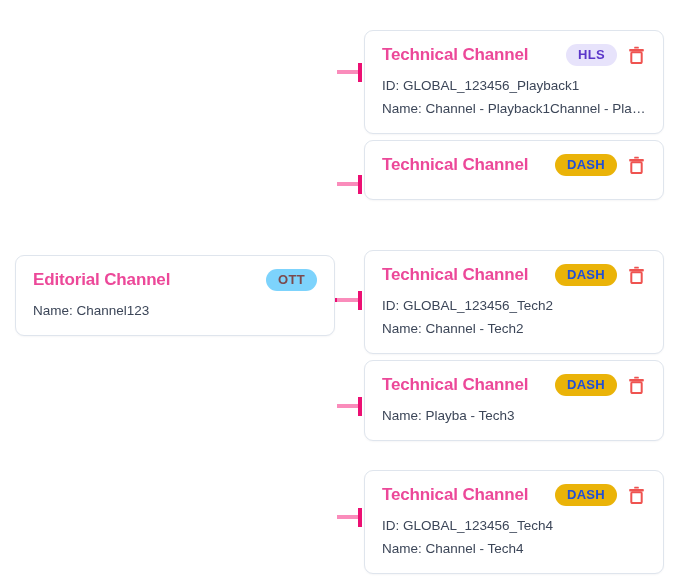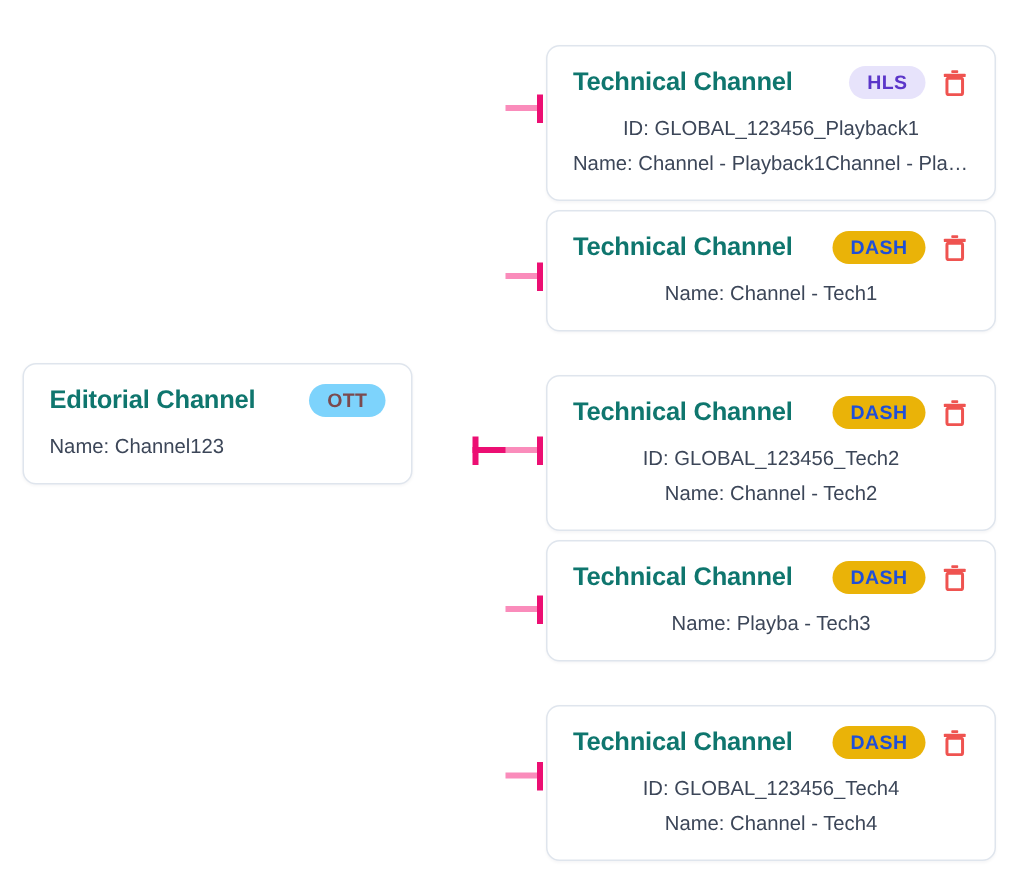--- a/index.html
+++ b/index.html
@@ -47,21 +47,21 @@
   .card-head {
     display: flex;
     align-items: center;
     gap: 10px;
     margin-bottom: 9px;
   }
 
   .card-title {
     font-size: 17px;
     font-weight: 700;
-    color: #0f766e;
+    color: #ec4899;
     letter-spacing: -0.15px;
     white-space: nowrap;
     flex: 1 1 auto;
     line-height: 22px;
   }
 
   .badge {
     flex: 0 0 auto;
     font-size: 13px;
     font-weight: 700;
@@ -94,28 +94,28 @@
     color: #3c4658;
     line-height: 21px;
     white-space: nowrap;
     overflow: hidden;
     text-overflow: ellipsis;
     margin-top: 2px;
   }
   .card-line.first { margin-top: 0; }
 
   
-  #node-editorial { left: 15px;  top: 242px; width: 260px; }
+  #node-editorial { left: 15px;  top: 255px; width: 320px; }
   .tech-card      { left: 364px; width: 300px; }
   #node-tech-0 { top: 30px; }
   #node-tech-1 { top: 140px; }
   #node-tech-2 { top: 250px; }
   #node-tech-3 { top: 360px; }
   #node-tech-4 { top: 470px; }
-  .tech-card .card-line { max-width: 266px; text-align: center; }
+  .tech-card .card-line { max-width: 266px; }
 </style>
 </head>
 <body>
 
 <div id="graph-canvas">
 
   <svg id="connectors" viewBox="0 0 684 583" width="684" height="583">
     <defs>
       <linearGradient id="trunkGrad" x1="0" y1="0" x2="0" y2="1">
         <stop offset="0%" stop-color="#fa8cbb"></stop>
@@ -189,21 +189,20 @@
       <div class="card-title">Technical Channel</div>
       <span class="badge dash">DASH</span>
       <button class="delete-btn">
         <svg width="17" height="18" viewBox="0 0 17 18">
           <rect x="6.2" y="0.8" width="4.6" height="1.8" rx="0.5" fill="#ef5350"></rect>
           <rect x="1.2" y="3.1" width="14.6" height="2.3" rx="0.6" fill="#ef5350"></rect>
           <rect x="3.3" y="6.2" width="10.4" height="10.9" rx="1.1" fill="none" stroke="#ef5350" stroke-width="2"></rect>
         </svg>
       </button>
     </div>
-    <div class="card-line">Name: Channel - Tech1</div>
   </div>
 
   <div class="node-card tech-card" id="node-tech-2">
     <div class="card-head">
       <div class="card-title">Technical Channel</div>
       <span class="badge dash">DASH</span>
       <button class="delete-btn">
         <svg width="17" height="18" viewBox="0 0 17 18">
           <rect x="6.2" y="0.8" width="4.6" height="1.8" rx="0.5" fill="#ef5350"></rect>
           <rect x="1.2" y="3.1" width="14.6" height="2.3" rx="0.6" fill="#ef5350"></rect>

